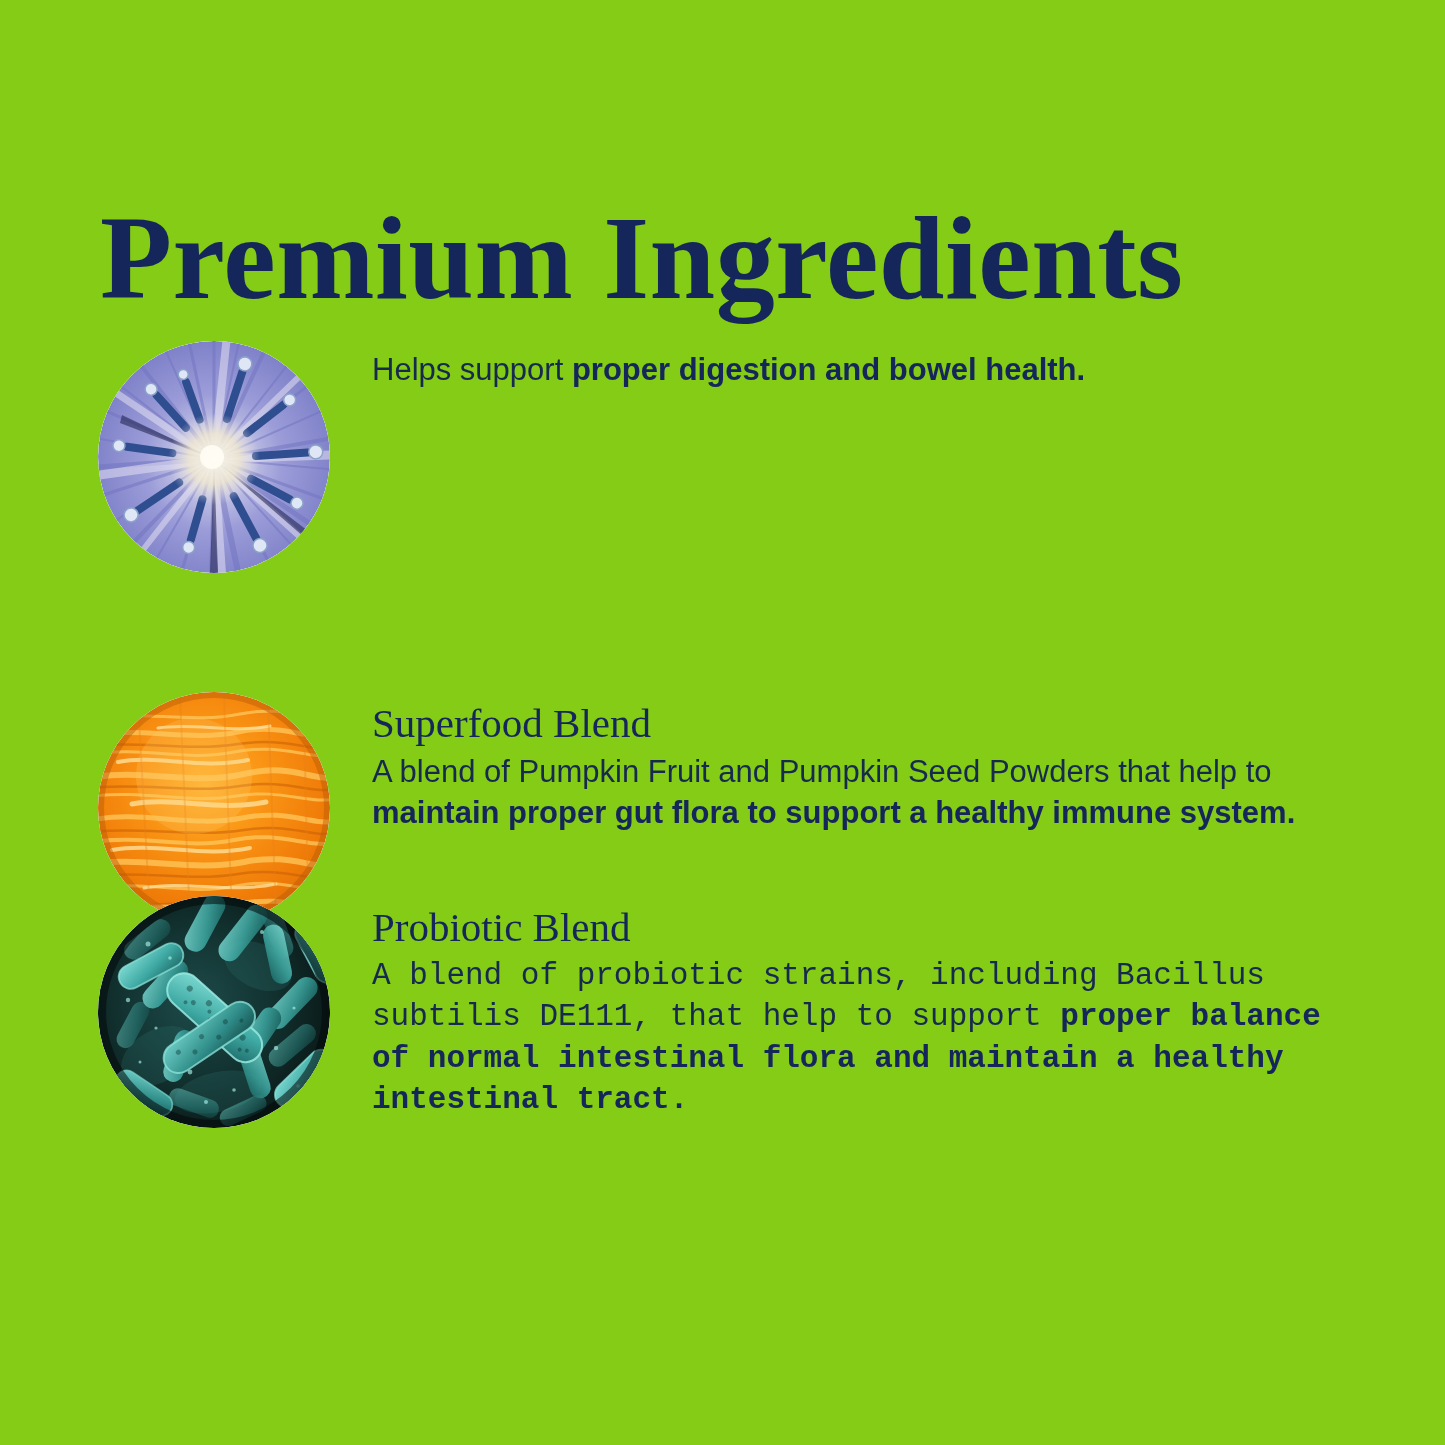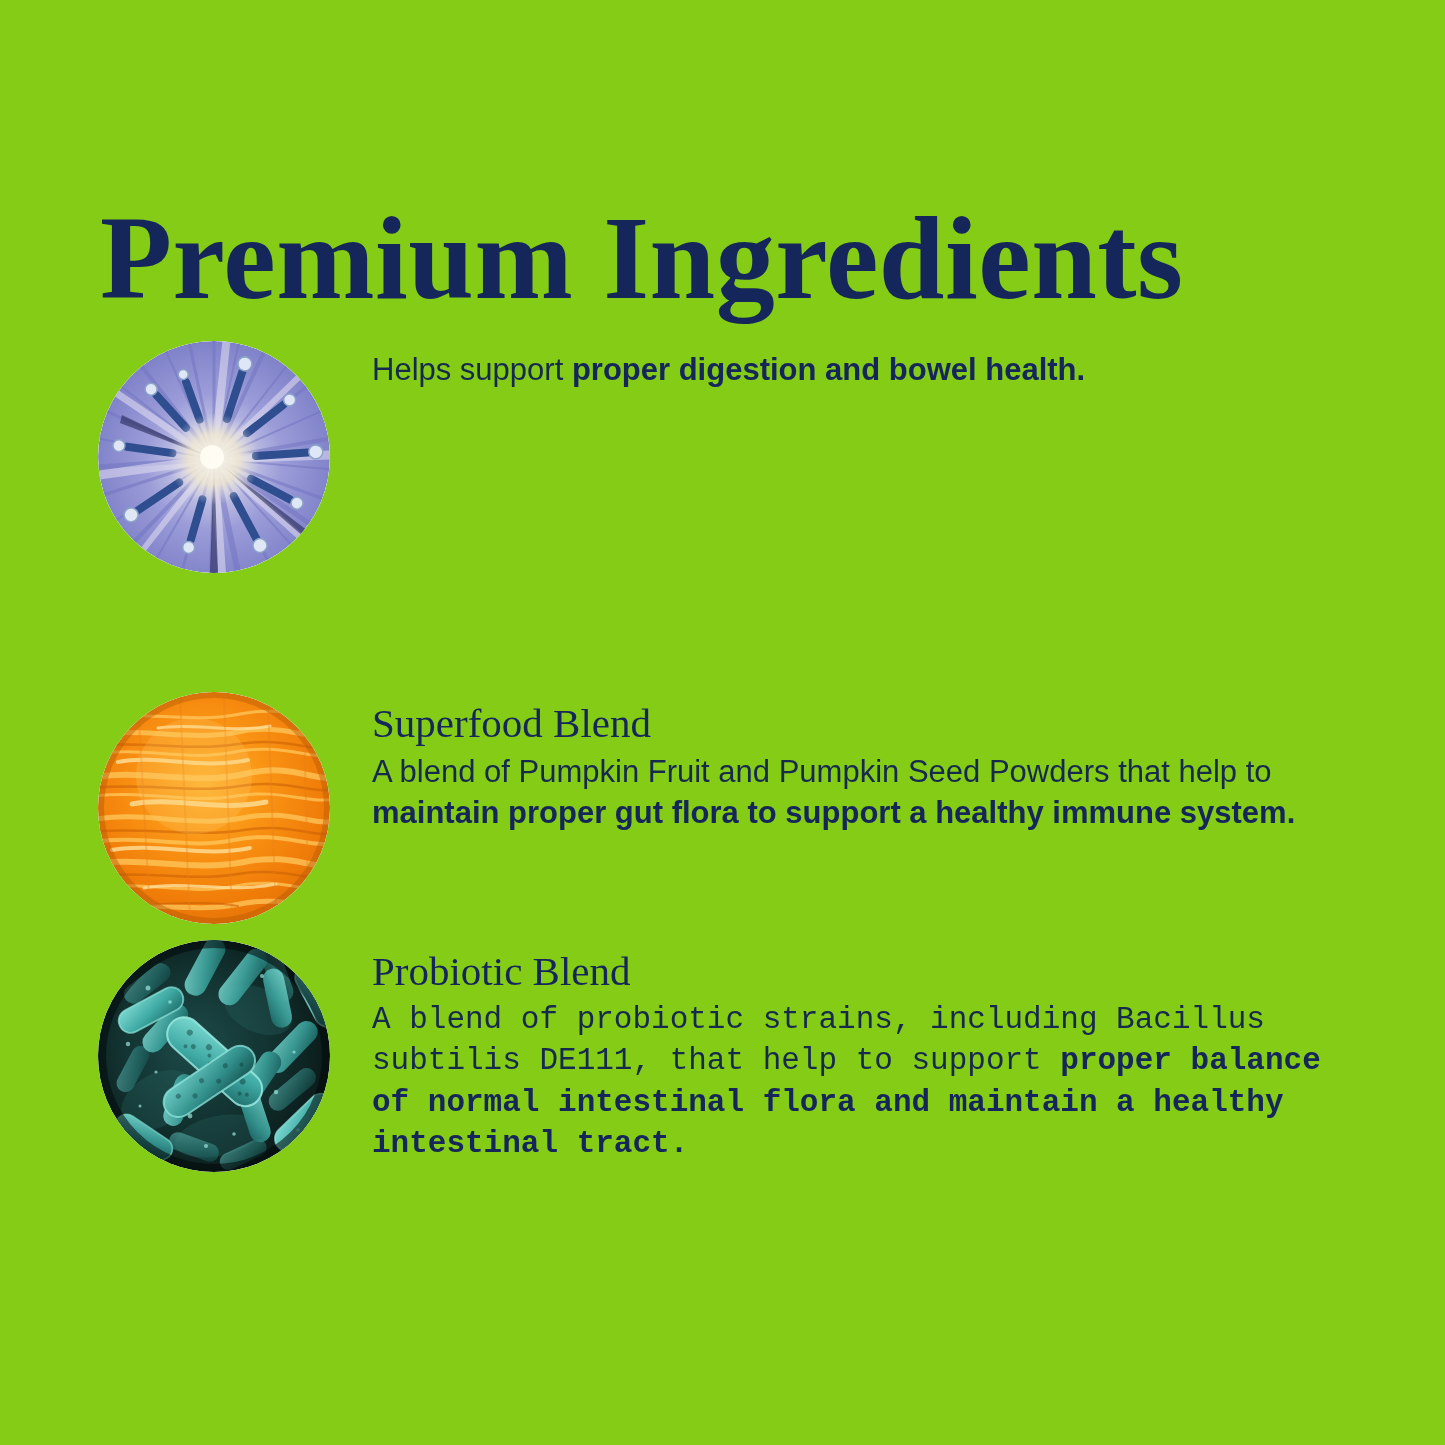--- a/index.html
+++ b/index.html
@@ -44,21 +44,21 @@
   }
   .ingredient-row {
     position: absolute;
     left: 98px;
     width: 1290px;
     display: flex;
     align-items: flex-start;
   }
   .row-1 { top: 341px; }
   .row-2 { top: 660px; margin-top: 32px; }
-  .row-3 { top: 940px; }
+  .row-3 { top: 896px; }
 
   .thumb {
     flex: 0 0 auto;
     width: 232px;
     height: 232px;
     border-radius: 50%;
     overflow: hidden;
     position: relative;
     background: #eef2fd;
   }

